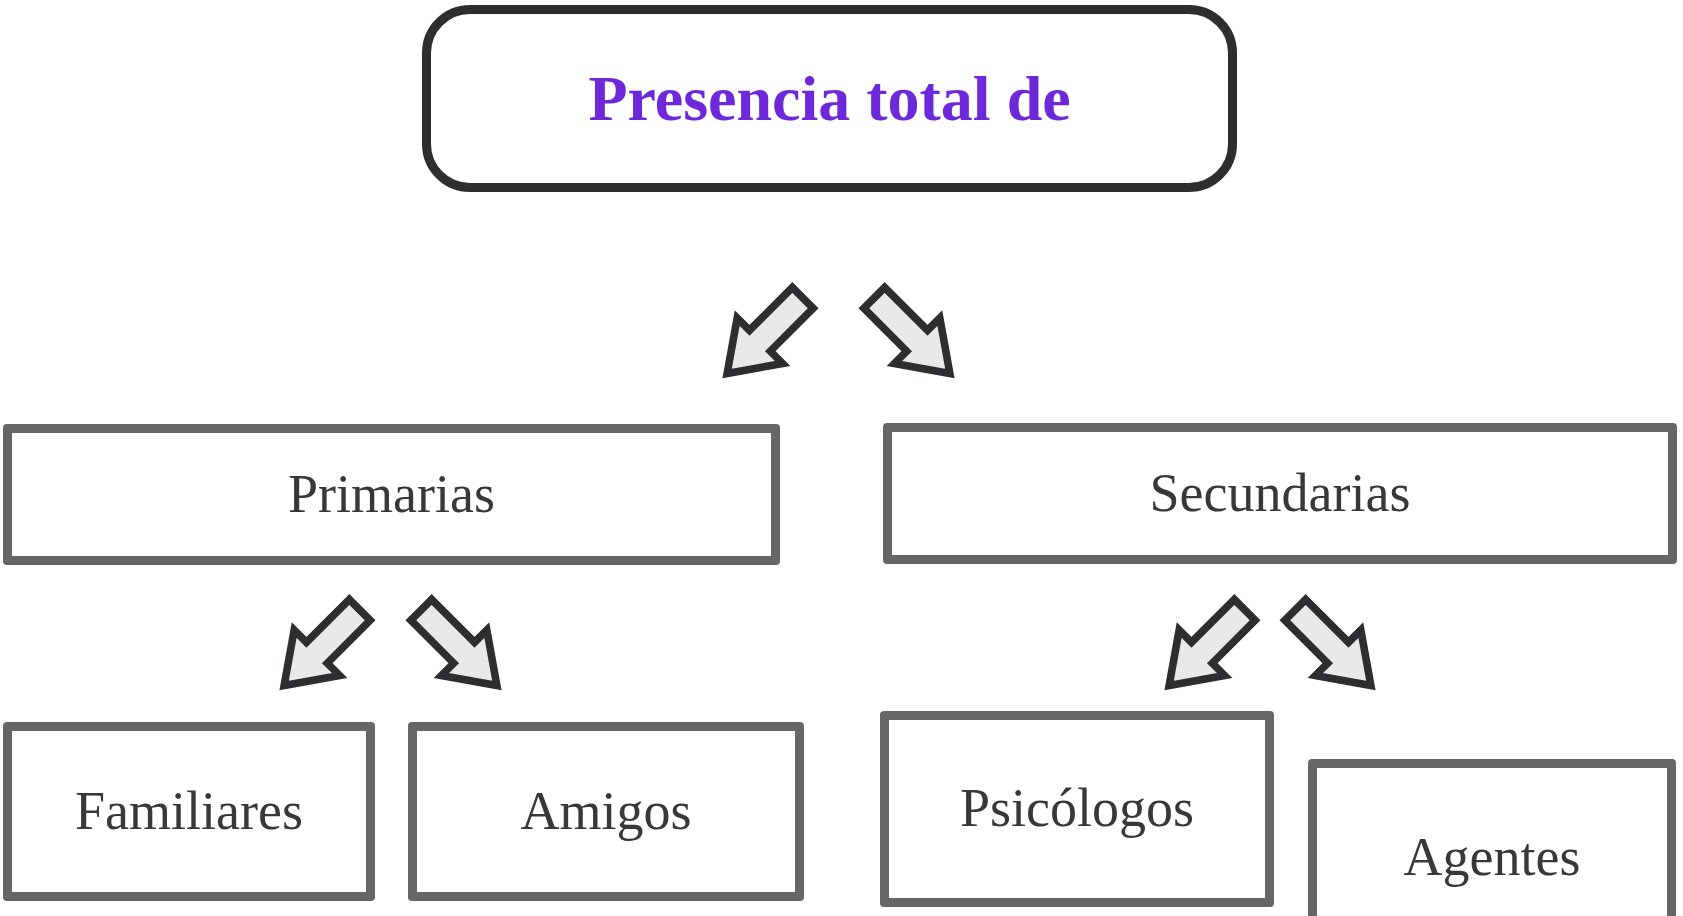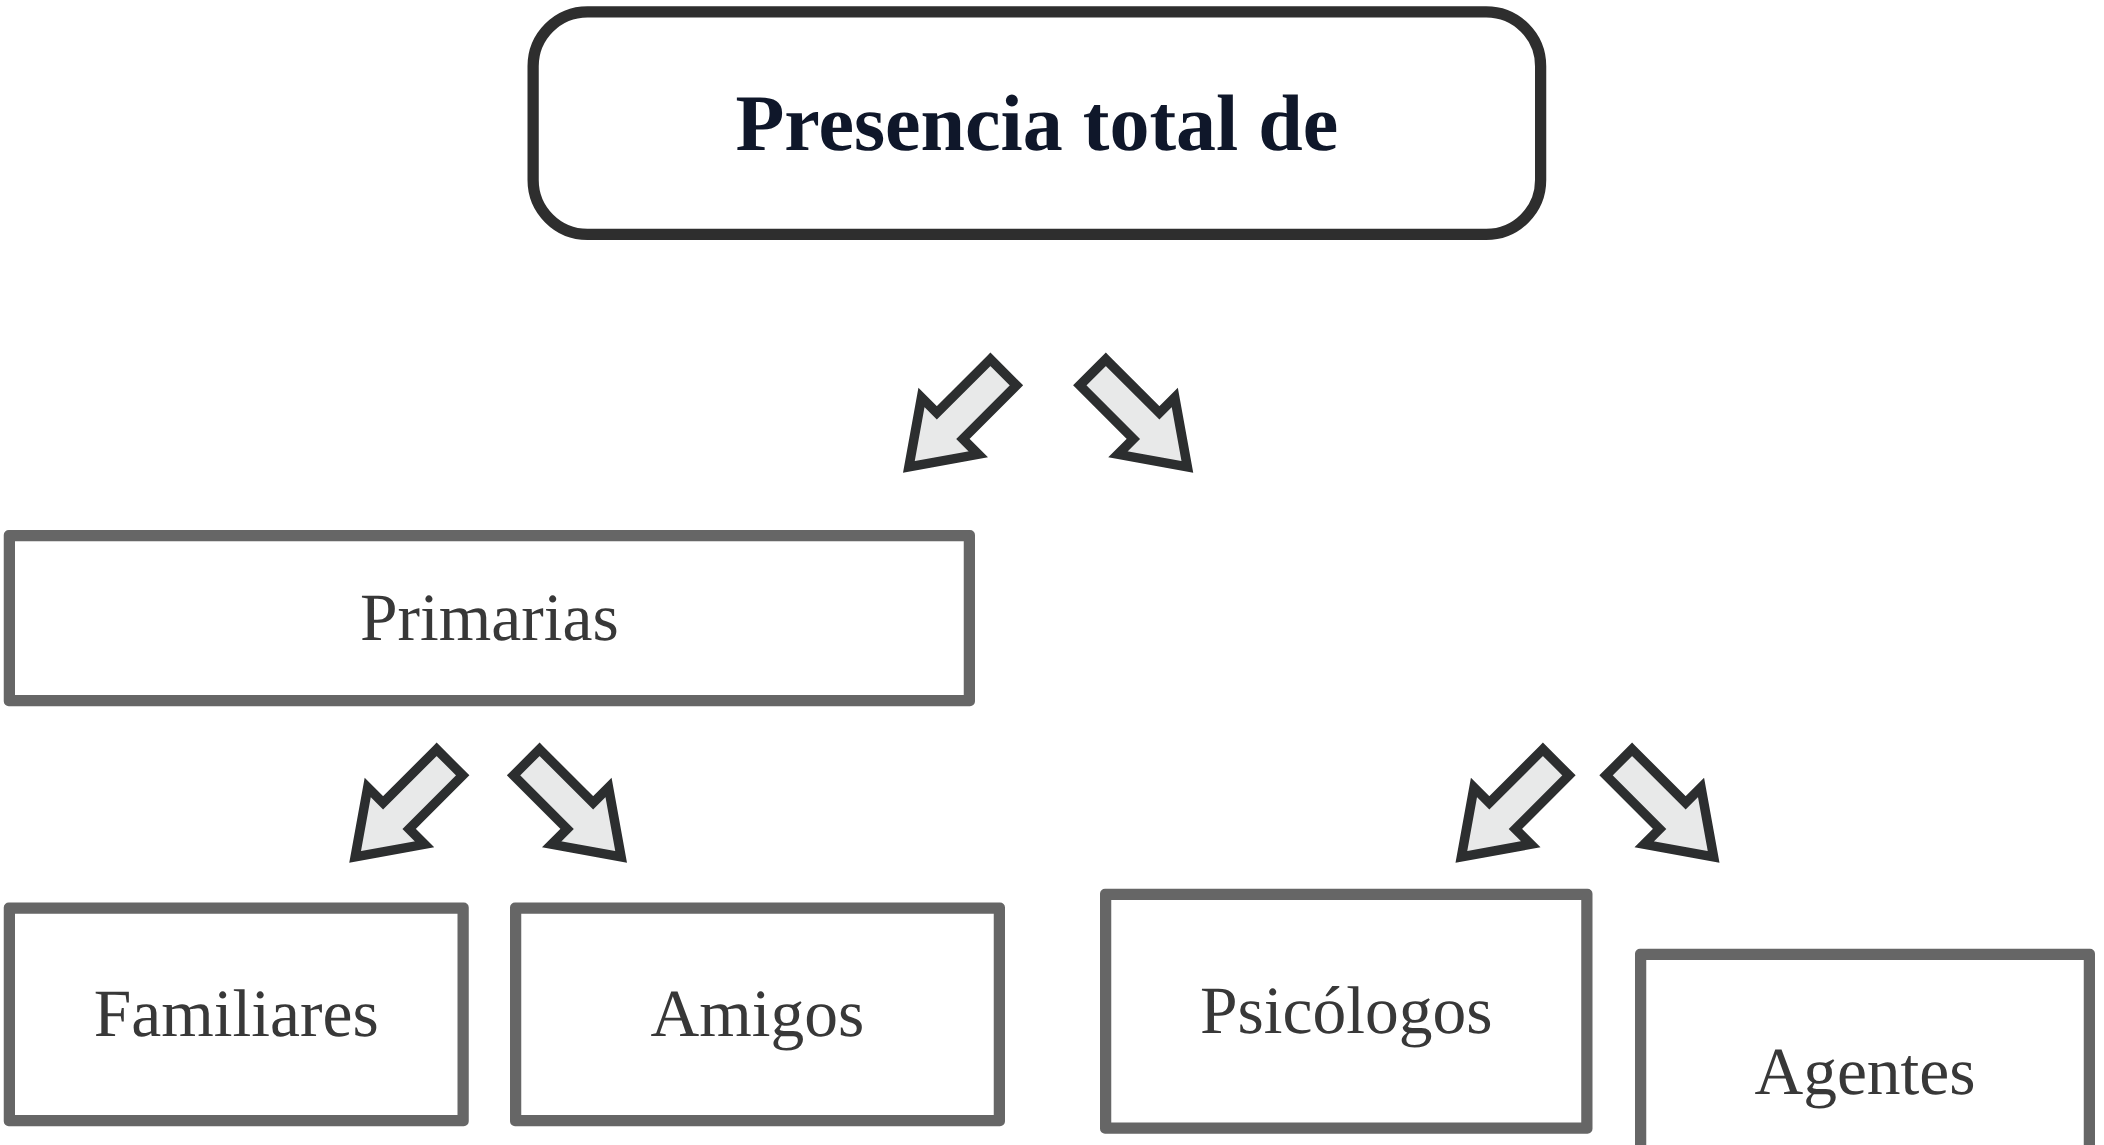--- a/index.html
+++ b/index.html
@@ -29,21 +29,21 @@
   .node-root {
     left: 422px;
     top: 5px;
     width: 815px;
     height: 187px;
     border: 9px solid #2e2e2e;
     border-radius: 48px;
     font-size: 64px;
     font-weight: bold;
     line-height: 1.4;
-    color: #0f172a;
+    color: #6d28d9;
   }
   .node-l1, .node-l2 {
     border: 9px solid #666666;
     border-radius: 4px;
     font-size: 54px;
     line-height: 1.25;
     color: #383838;
   }
   .node-primarias   { left: 3px;    top: 424px; width: 777px; height: 141px; }
   .node-secundarias { left: 883px;  top: 423px; width: 794px; height: 141px; }
@@ -87,20 +87,23 @@
       <path class="arrow-shape" d="M 27.7 10.3 L 75.8 58.4 L 89.6 44.6 L 100.9 106.9 L 38.6 95.6 L 52.4 81.8 L 4.3 33.7 Z"></path>
     </svg>
     <svg class="arrow-svg" width="98" height="105" viewBox="0 0 110 115" xmlns="http://www.w3.org/2000/svg">
       <path class="arrow-shape" d="M 27.7 10.3 L 75.8 58.4 L 89.6 44.6 L 100.9 106.9 L 38.6 95.6 L 52.4 81.8 L 4.3 33.7 Z"></path>
     </svg>
   </div>
 
   <div class="node node-l1 node-primarias">
     <span class="label-line">Primarias</span>
   </div>
+  <div class="node node-l1 node-secundarias">
+    <span class="label-line">Secundarias</span>
+  </div>
 
   <div class="arrow-pair arrow-pair-primarias">
     <svg class="arrow-svg arrow-flip" width="98" height="105" viewBox="0 0 110 115" xmlns="http://www.w3.org/2000/svg">
       <path class="arrow-shape" d="M 27.7 10.3 L 75.8 58.4 L 89.6 44.6 L 100.9 106.9 L 38.6 95.6 L 52.4 81.8 L 4.3 33.7 Z"></path>
     </svg>
     <svg class="arrow-svg" width="98" height="105" viewBox="0 0 110 115" xmlns="http://www.w3.org/2000/svg">
       <path class="arrow-shape" d="M 27.7 10.3 L 75.8 58.4 L 89.6 44.6 L 100.9 106.9 L 38.6 95.6 L 52.4 81.8 L 4.3 33.7 Z"></path>
     </svg>
   </div>
 

